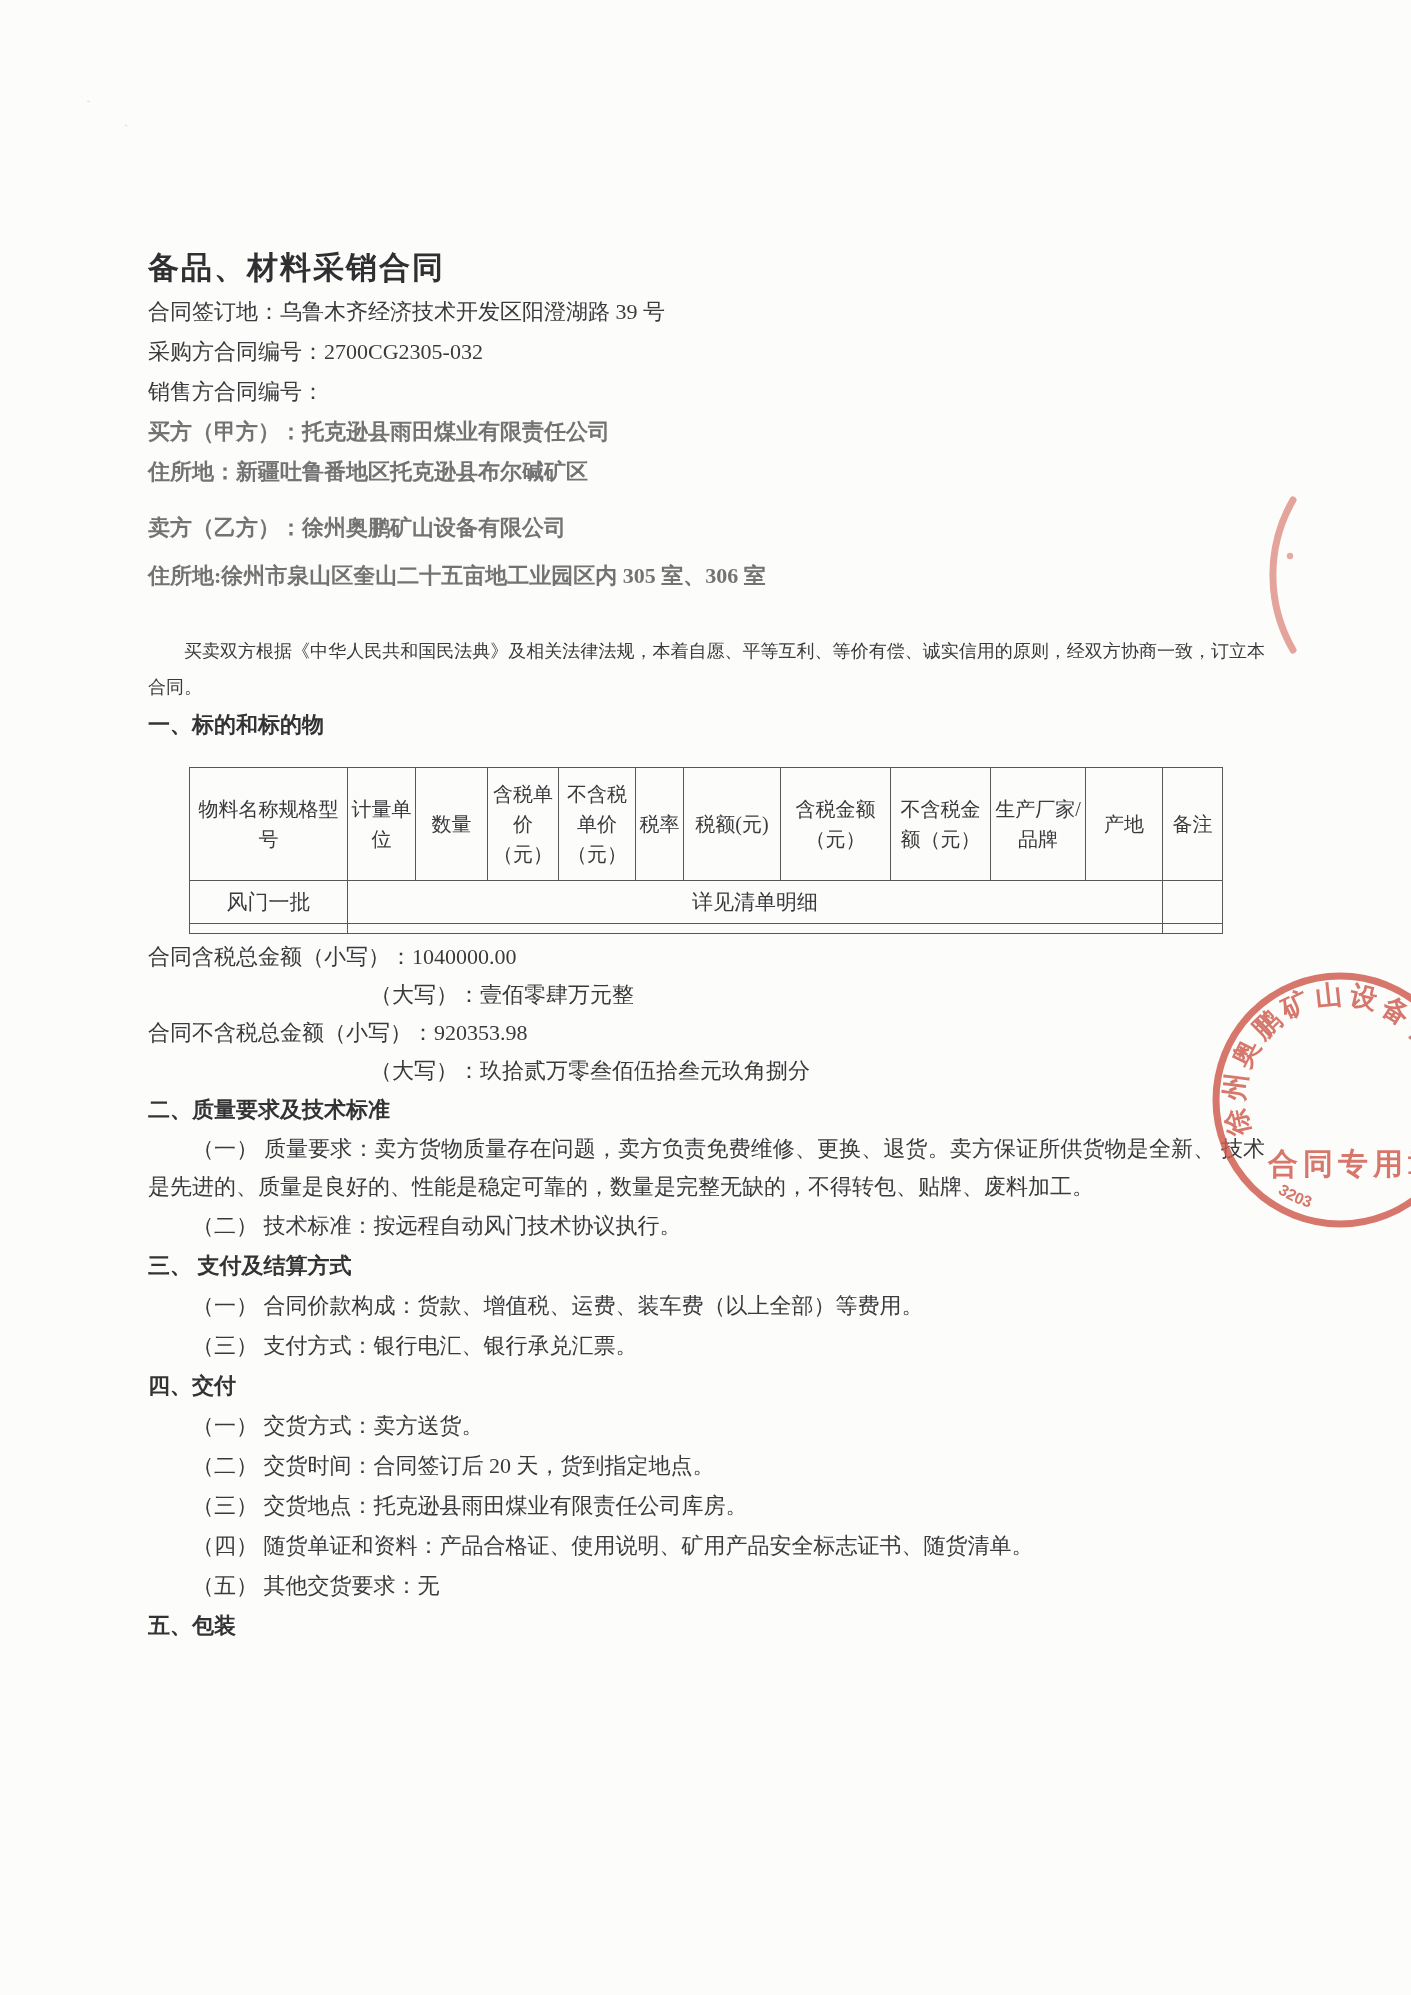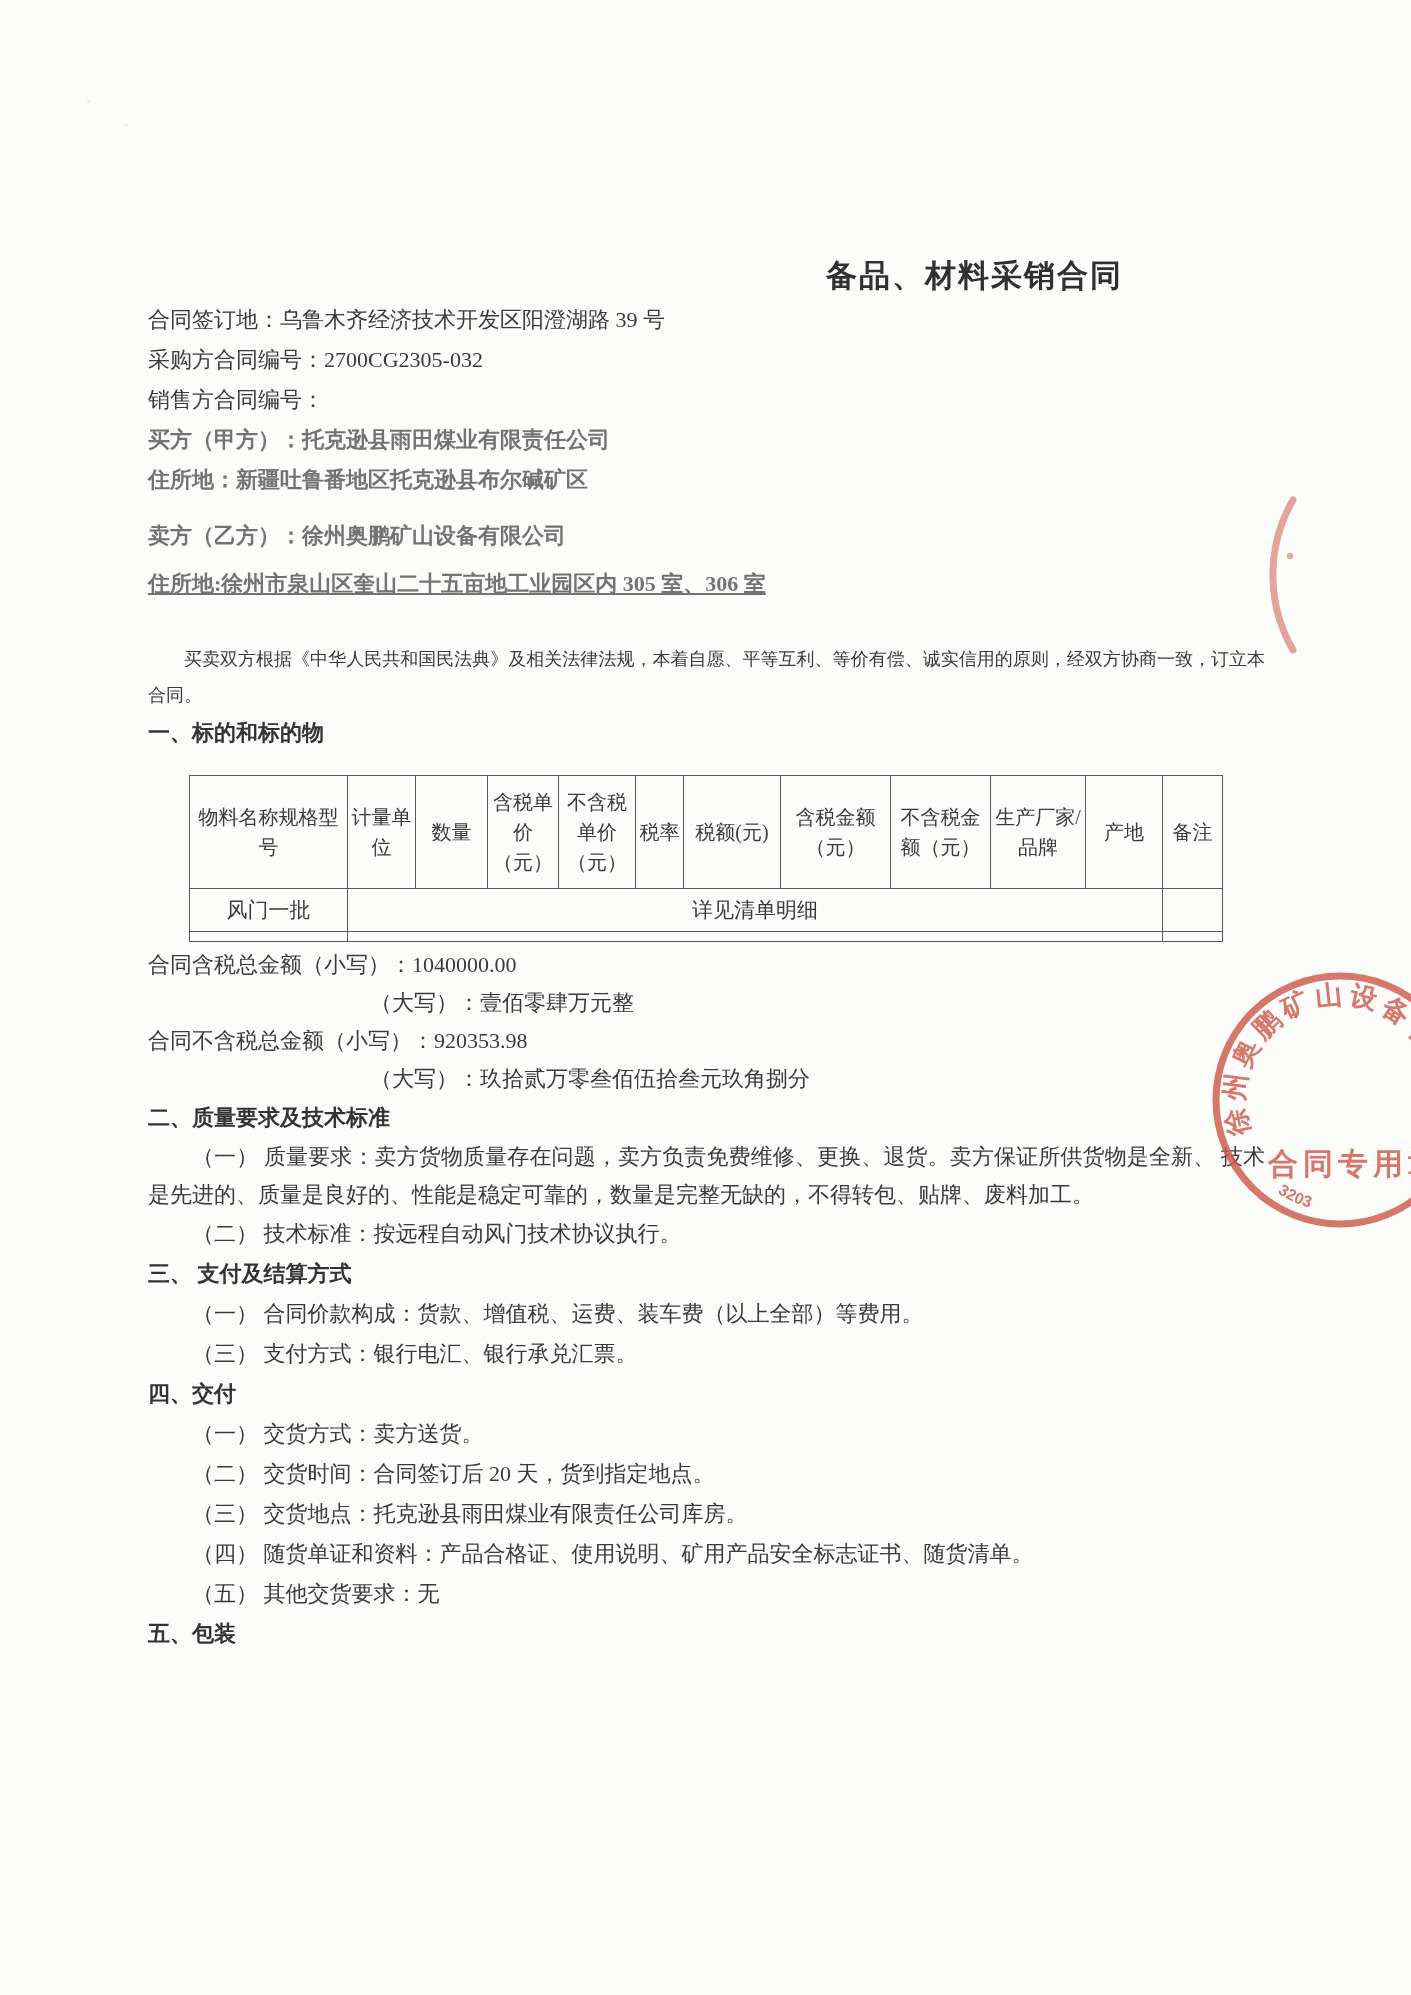--- a/index.html
+++ b/index.html
@@ -5,31 +5,31 @@
   html,body{margin:0;padding:0;}
   body{width:1411px;height:1995px;background:#e9e9e9;}
   .page{
     position:relative;width:1411px;height:1995px;overflow:hidden;
     background:#fcfcfb;
     font-family:"Liberation Serif","DejaVu Serif",serif;
     color:#3a3a3c;
   }
   .content{position:absolute;left:148px;top:0;width:1117px;padding-top:246px;}
   .doc-title{
-    width:975px;height:44px;line-height:44px;text-align:right;
-    font-size:31px;font-weight:bold;letter-spacing:2px;color:#303032;margin-top:8px;
+    width:975px;height:44px;line-height:44px;text-align:left;
+    font-size:31px;font-weight:bold;letter-spacing:2px;color:#303032;
   }
   p{margin:0;padding:0;}
   .line{font-size:22px;line-height:40px;}
   .b{font-weight:bold;color:#737373;}
   .para{font-size:18px;line-height:36px;text-align:justify;text-indent:2em;}
   .para38{font-size:22px;line-height:38px;text-align:justify;text-indent:2em;}
   .heading{font-size:22px;line-height:40px;font-weight:bold;color:#333335;}
   .indent{ text-indent:2em; }
-  .mt2{margin-top:2px;} .mt4{margin-top:4px;} .mt8{margin-top:8px;text-decoration:underline;}
+  .mt2{margin-top:2px;} .mt4{margin-top:4px;} .mt8{margin-top:8px;}
   .mt16{margin-top:16px;} .mt37{margin-top:37px;}
   .amount{font-size:22px;line-height:38px;}
   .amount-cap{padding-left:222px;}
 
   table.goods{
     margin-left:41px;margin-top:22px;border-collapse:collapse;table-layout:fixed;
     width:1033px;
   }
   table.goods td{
     border:1.6px solid #58585a;

